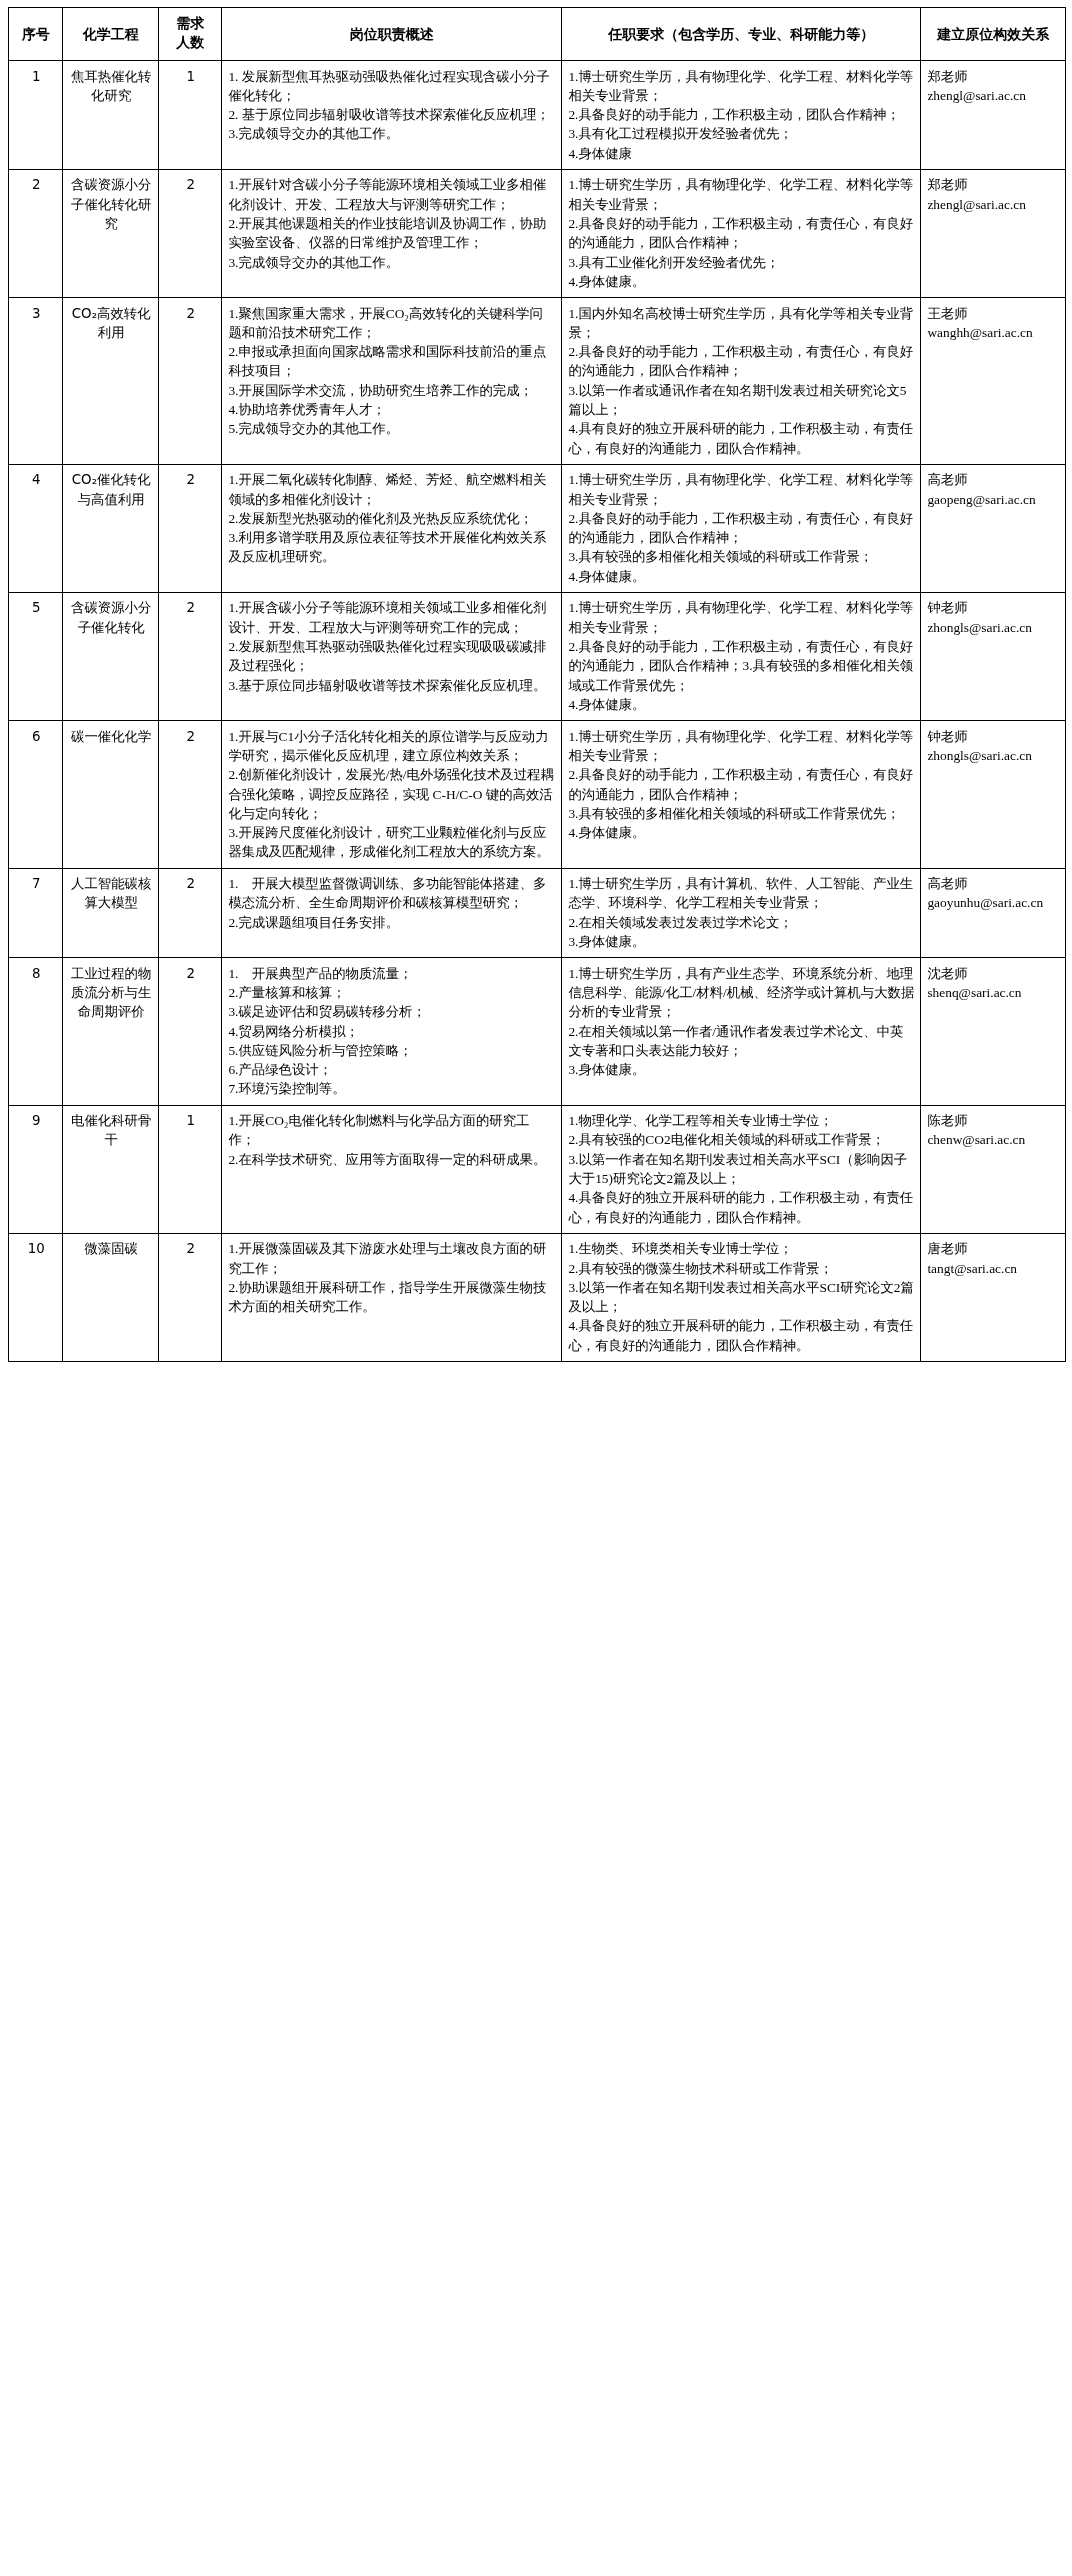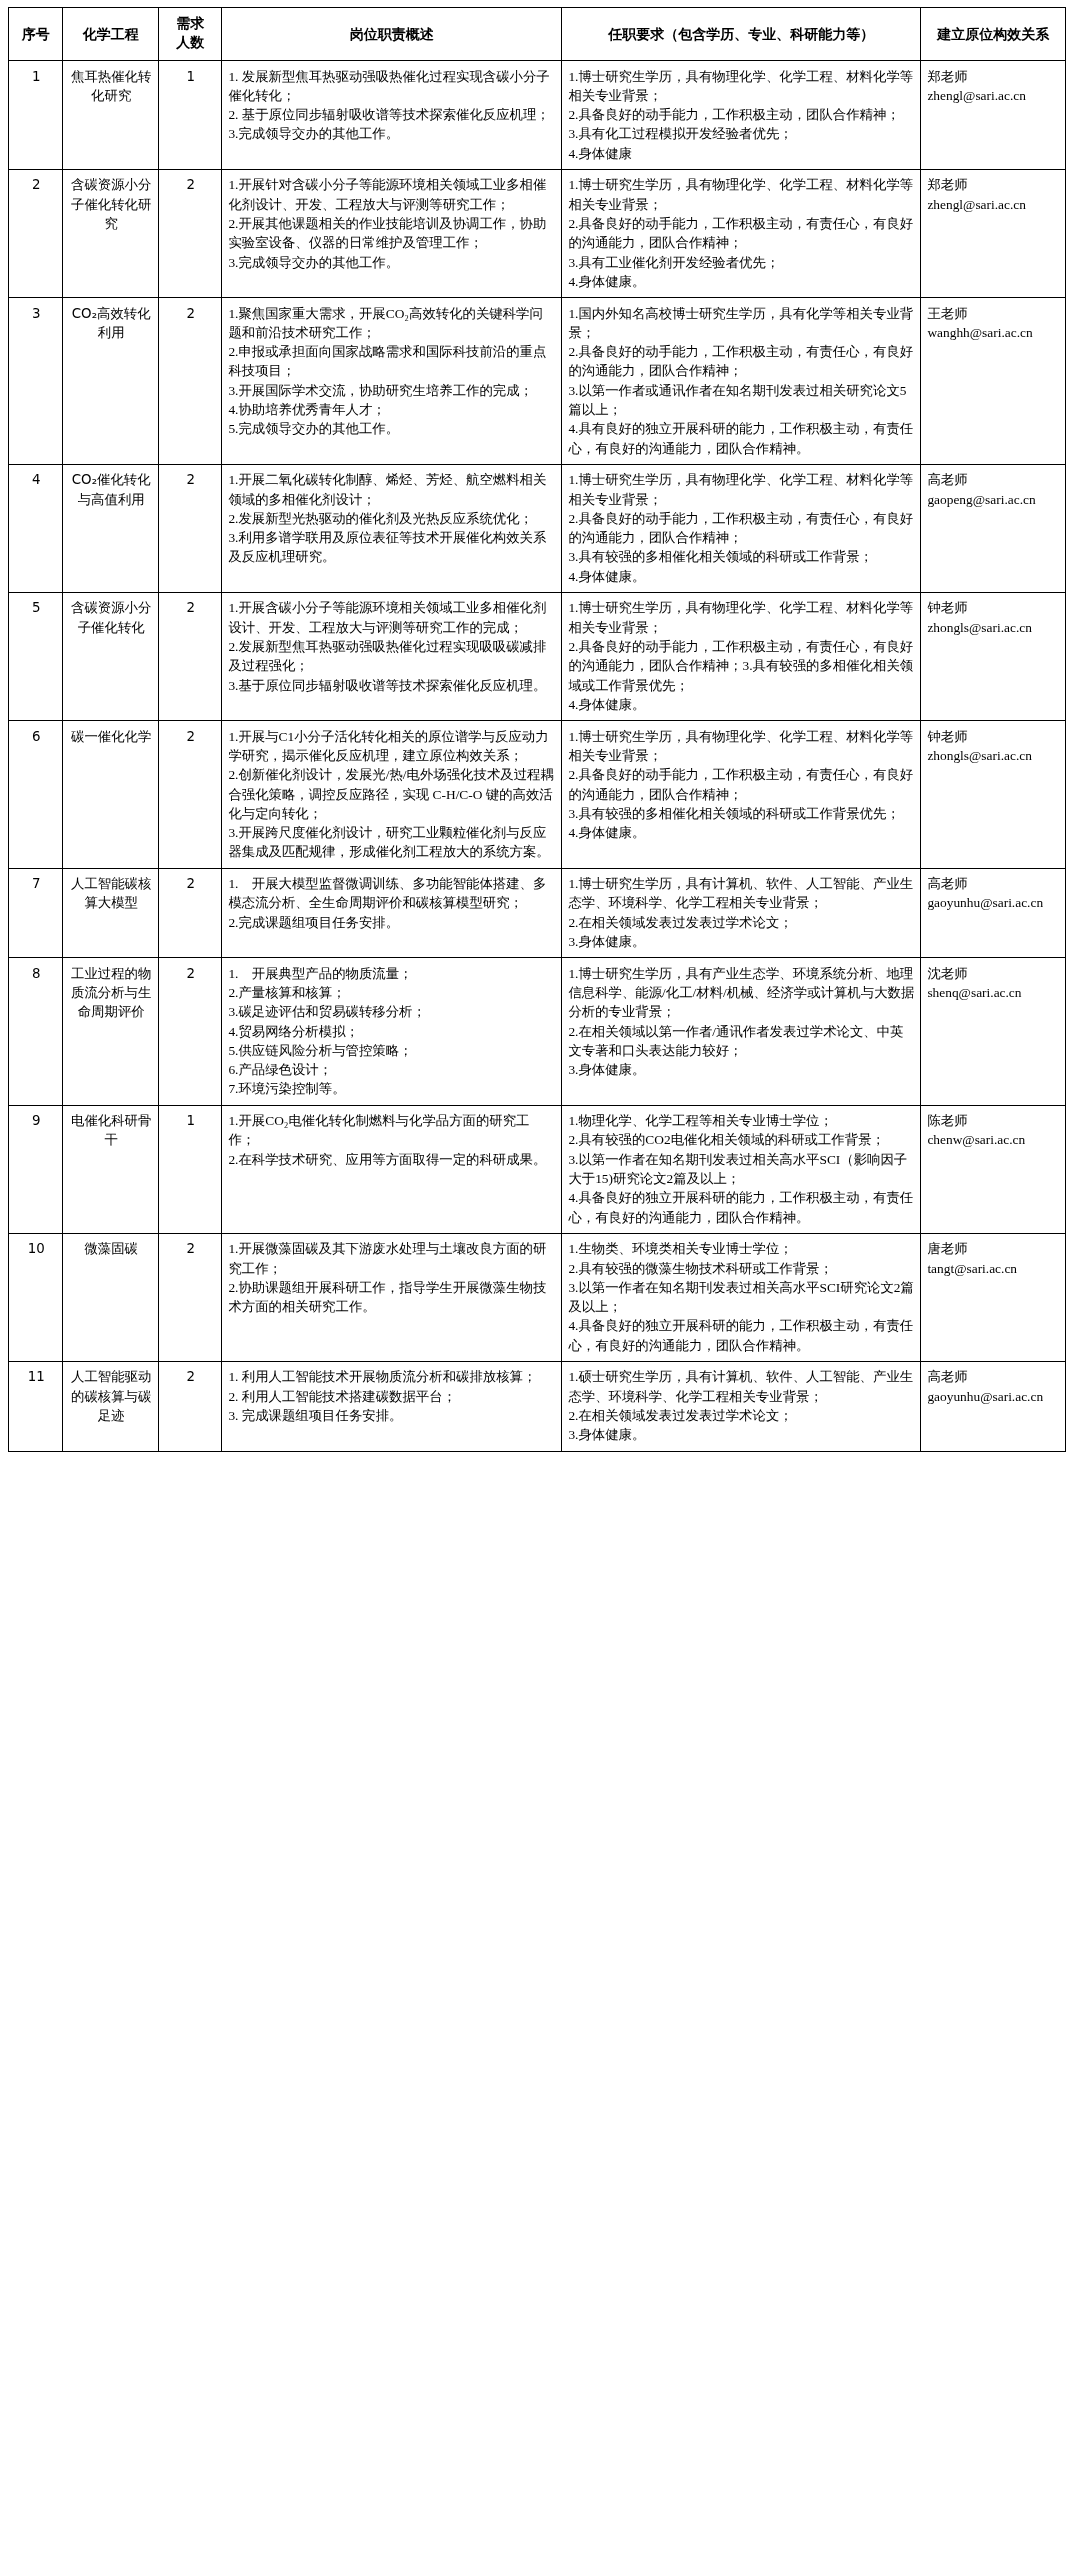--- a/index.html
+++ b/index.html
@@ -231,29 +231,16 @@
         <td class="center">2</td>
         <td class="cellblock">1.开展微藻固碳及其下游废水处理与土壤改良方面的研究工作；
 2.协助课题组开展科研工作，指导学生开展微藻生物技术方面的相关研究工作。</td>
         <td class="cellblock">1.生物类、环境类相关专业博士学位；
 2.具有较强的微藻生物技术科研或工作背景；
 3.以第一作者在知名期刊发表过相关高水平SCI研究论文2篇及以上；
 4.具备良好的独立开展科研的能力，工作积极主动，有责任心，有良好的沟通能力，团队合作精神。</td>
         <td class="cellblock contact nowrap-break">唐老师
 tangt@sari.ac.cn</td>
       </tr>
-      <tr>
-        <td class="center">11</td>
-        <td class="post-name">人工智能驱动的碳核算与碳足迹</td>
-        <td class="center">2</td>
-        <td class="cellblock">1. 利用人工智能技术开展物质流分析和碳排放核算；
-2. 利用人工智能技术搭建碳数据平台；
-3. 完成课题组项目任务安排。</td>
-        <td class="cellblock">1.硕士研究生学历，具有计算机、软件、人工智能、产业生态学、环境科学、化学工程相关专业背景；
-2.在相关领域发表过发表过学术论文；
-3.身体健康。</td>
-        <td class="cellblock contact nowrap-break">高老师
-gaoyunhu@sari.ac.cn</td>
-      </tr>
     </tbody>
   </table>
 </div>
 
 
 </body></html>

